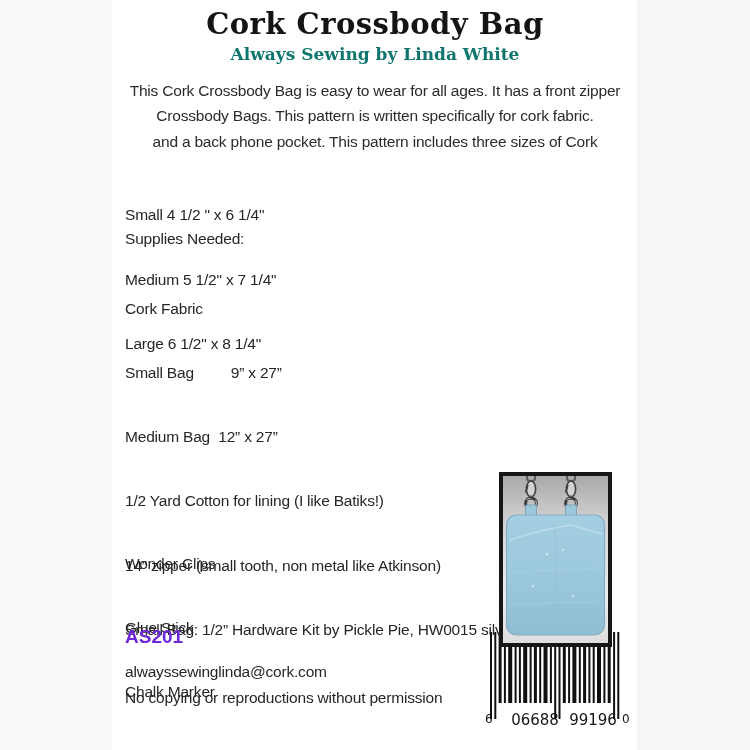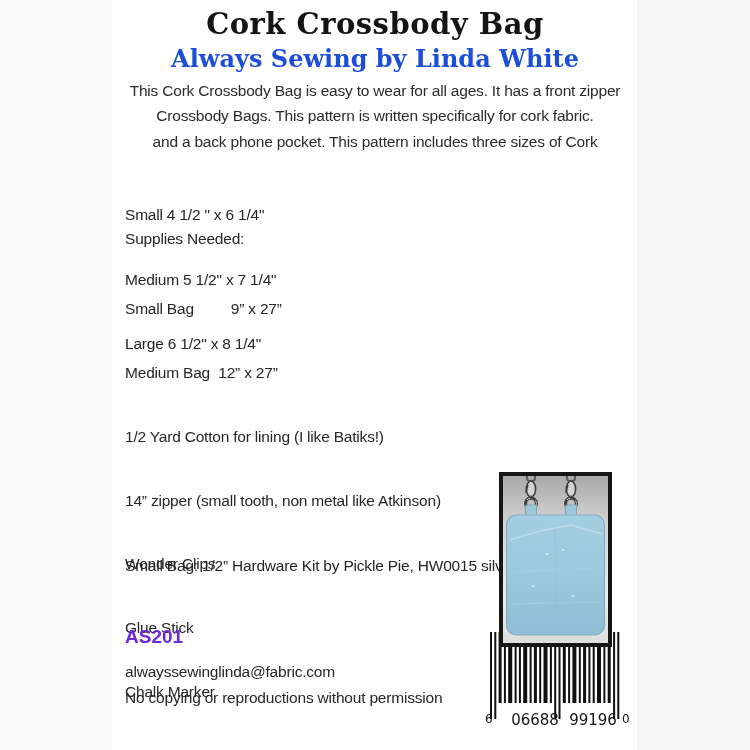--- a/index.html
+++ b/index.html
@@ -6,21 +6,21 @@
   .page{position:relative;width:750px;height:750px;background:#ffffff;overflow:hidden;
         font-family:"Liberation Sans",sans-serif;color:#252525;}
   .edge{position:absolute;top:0;height:750px;pointer-events:none;}
   .edge.left{left:0;width:112px;background:#fbfafa;}
   .edge.right{left:637px;width:113px;background:#f7f6f6;}
 
   .title{position:absolute;left:0;top:7px;width:750px;text-align:center;
          font-family:"DejaVu Serif",serif;font-weight:900;font-size:29px;color:#141414;
          letter-spacing:.5px;}
   .subtitle{position:absolute;left:0;top:44px;width:750px;text-align:center;
-         font-family:"DejaVu Serif",serif;font-weight:900;font-size:24px;color:#1d4ed8;}
+         font-family:"DejaVu Serif",serif;font-weight:900;font-size:17px;color:#0f766e;}
 
   .intro{position:absolute;left:0;top:78px;width:750px;text-align:center;
          font-size:15.5px;line-height:25.3px;letter-spacing:-.2px;color:#2b2b2b;}
 
   .col{position:absolute;left:125px;white-space:pre;font-size:15.5px;
        letter-spacing:-.2px;color:#262626;}
   .sizes{top:161px;line-height:21.5px;}
   .sup-head{top:230px;}
   .supplies{top:255px;line-height:21.4px;}
   .tools{top:510px;line-height:21.4px;}
@@ -57,41 +57,42 @@
 
   <div class="col sizes">
     <div>Small 4 1/2 " x 6 1/4"</div>
     <div>Medium 5 1/2" x 7 1/4"</div>
     <div>Large 6 1/2" x 8 1/4"</div>
   </div>
 
   <div class="col sup-head">Supplies Needed:</div>
 
   <div class="col supplies">
+    <div>Cork Fabric</div>
     <div>Small Bag         9” x 27”</div>
     <div>Medium Bag  12” x 27”</div>
     <div>1/2 Yard Cotton for lining (I like Batiks!)</div>
     <div>14” zipper (small tooth, non metal like Atkinson)</div>
     <div>Small Bag: 1/2” Hardware Kit by Pickle Pie, HW0015 silver tone,</div>
     
     
     
     
   </div>
 
   <div class="col tools">
     <div>Wonder Clips</div>
     <div>Glue Stick</div>
     <div>Chalk Marker</div>
     <div>Point Turner</div>
     
   </div>
 
   <div class="col sku">AS201</div>
-  <div class="col email">alwayssewinglinda@fabric.com</div>
+  <div class="col email">alwayssewinglinda@cork.com</div>
   <div class="col nocopy">No copying or reproductions without permission</div>
   <div class="col pcode">013023</div>
 
   <div class="barcode">
     <svg width="148" height="97" viewBox="0 0 148 97">
       <g id="bars">
           <rect x="8.0" y="1" width="2" height="87" class="bar"></rect>
           <rect x="12.3" y="1" width="2" height="87" class="bar"></rect>
           <rect x="16.6" y="1" width="3" height="71" class="bar"></rect>
           <rect x="21.9" y="1" width="2" height="71" class="bar"></rect>

